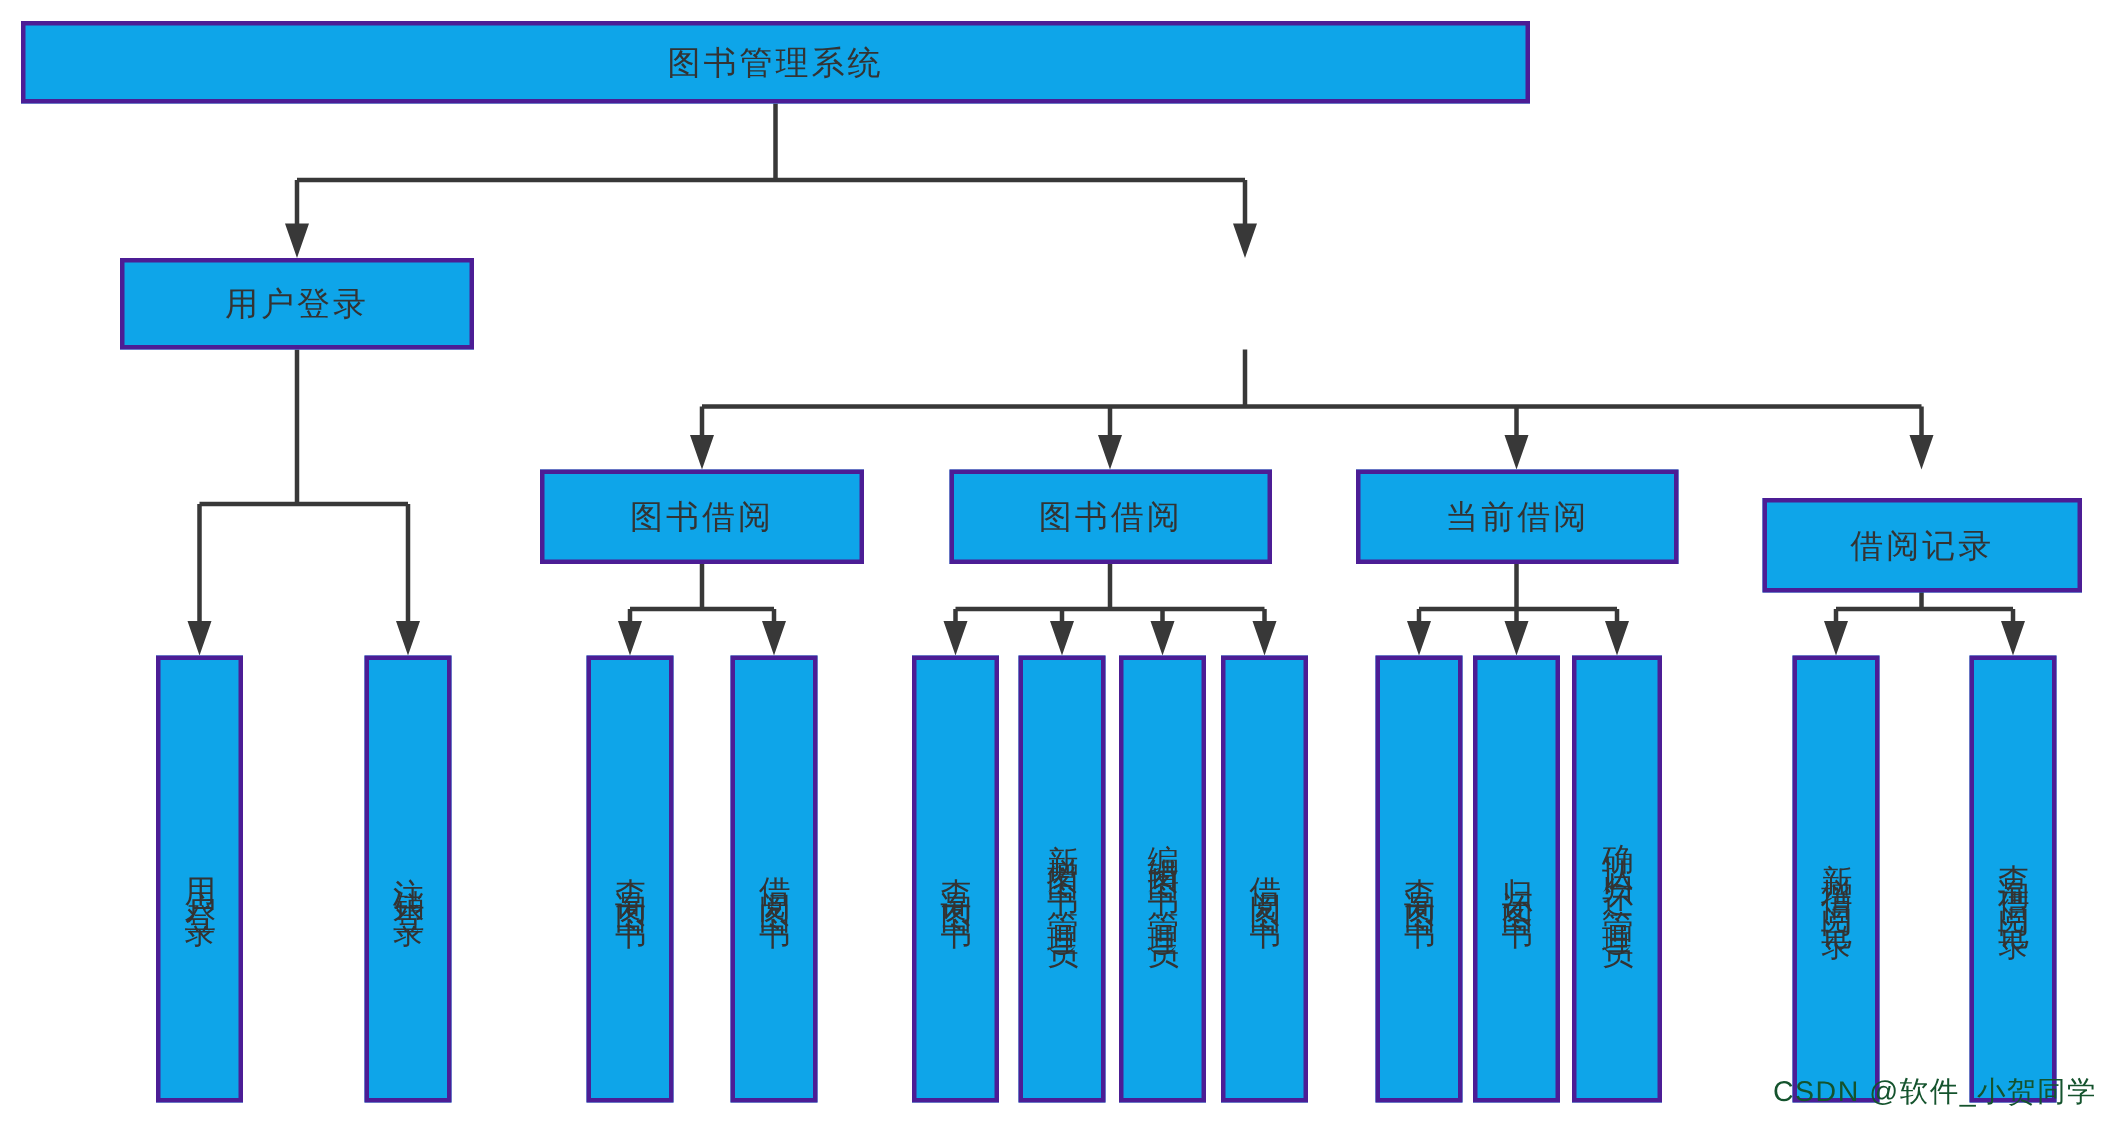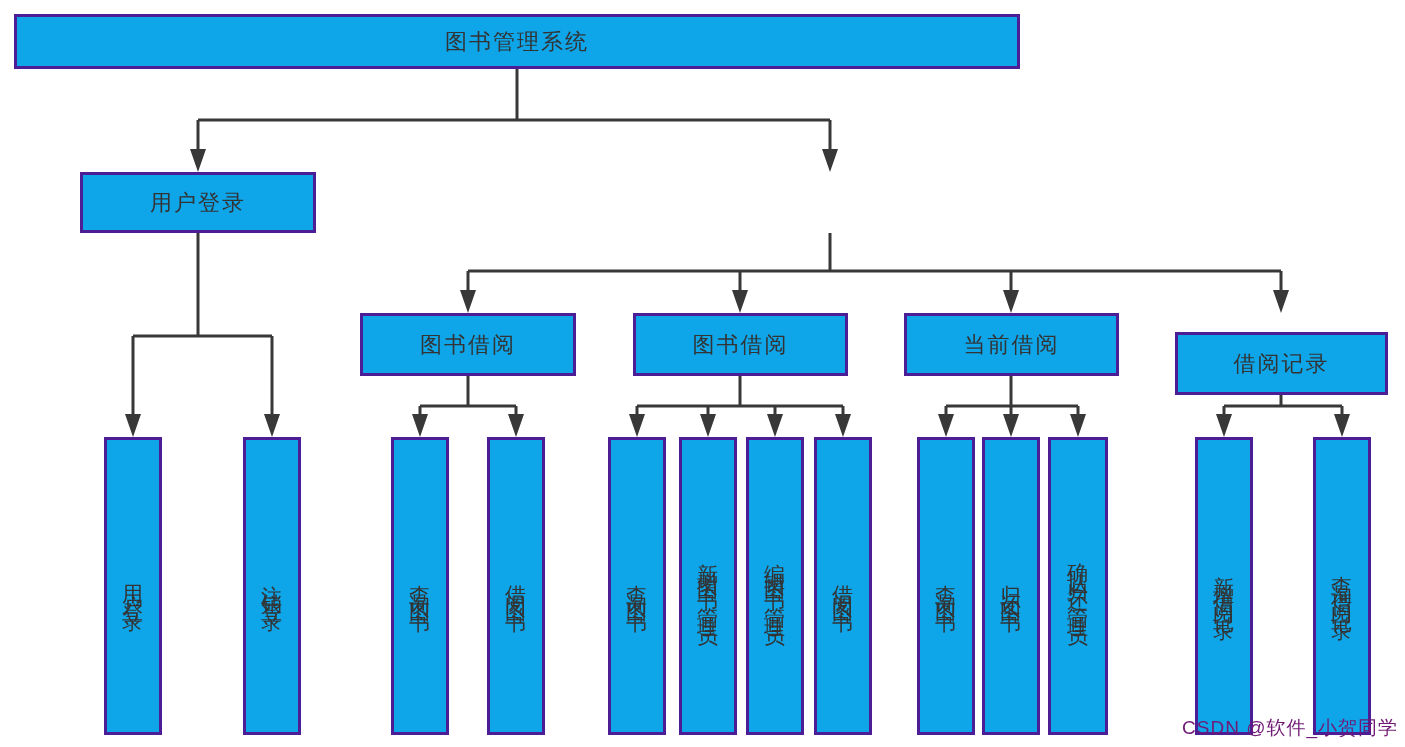--- a/index.html
+++ b/index.html
@@ -43,21 +43,21 @@
     text-orientation: mixed;
     font-size: 21px;
     line-height: 1;
     letter-spacing: 9px;
     white-space: nowrap;
   }
   .watermark {
     position: absolute;
     right: 7px;
     bottom: 6px;
-    color: #701a75;
+    color: #14532d;
     font-size: 19px;
     letter-spacing: 1px;
     z-index: 5;
   }
 </style>
 </head>
 <body>
 
 <div class="canvas">
 

